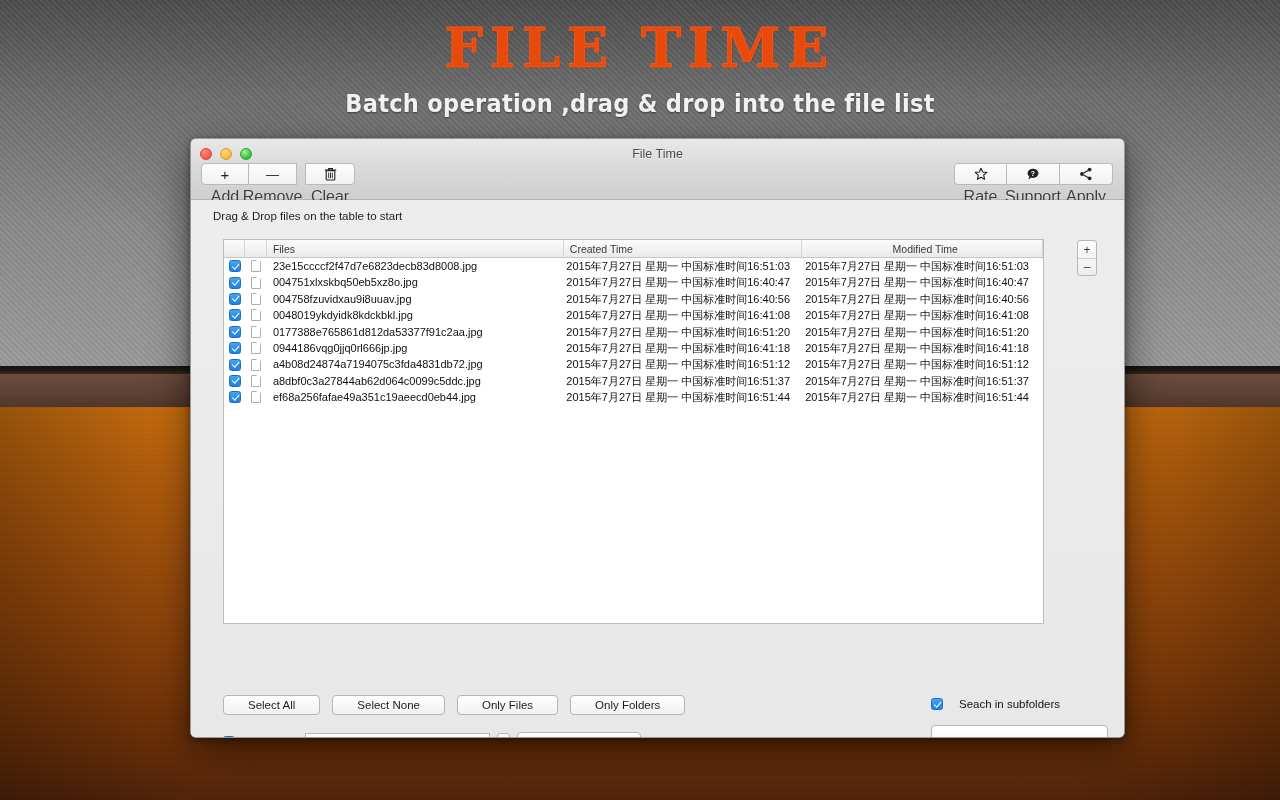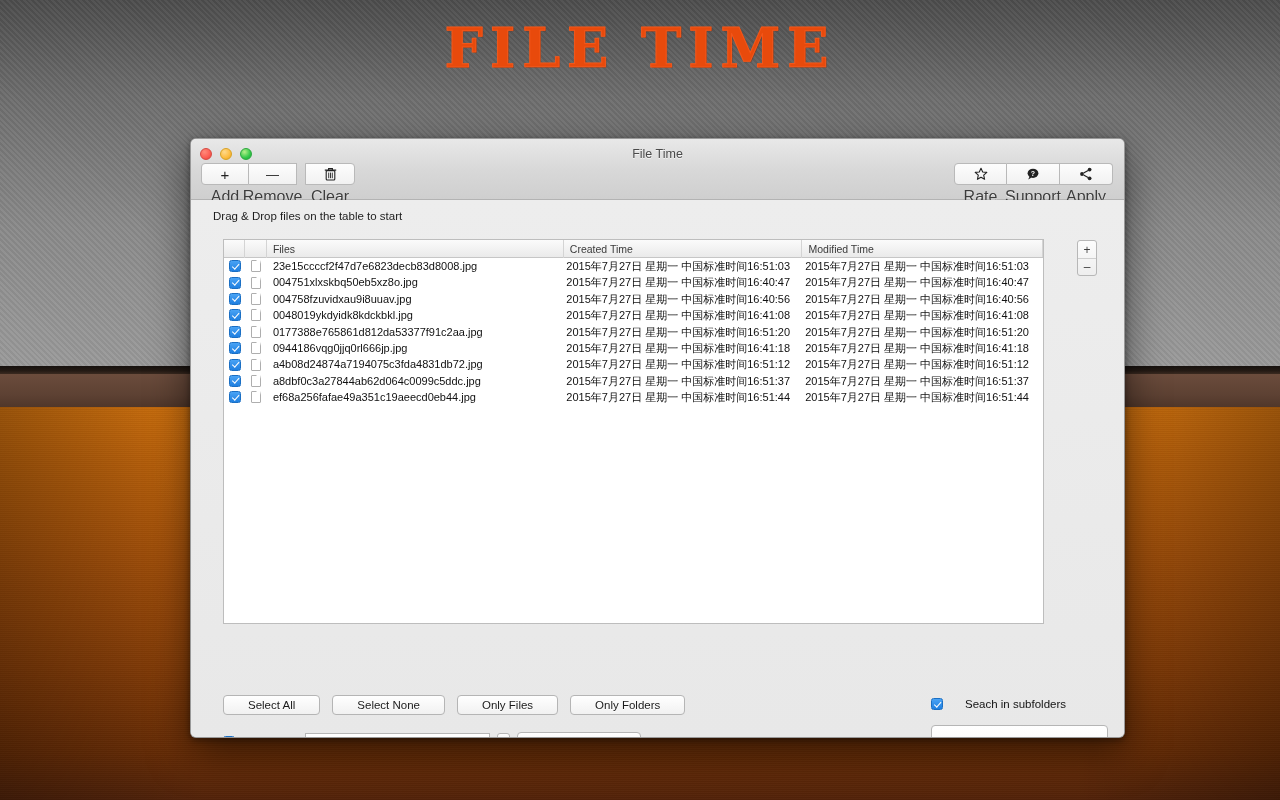--- a/index.html
+++ b/index.html
@@ -143,21 +143,21 @@
     display: flex; height: 18px;
     background: linear-gradient(180deg, #fbfbfb, #eaeaea);
     border-bottom: 1px solid #c6c6c6;
     font-size: 10.5px; color: #3a3a3a;
   }
   .th { position: relative; height: 18px; line-height: 18px; padding-left: 6px; border-right: 1px solid #d4d4d4; overflow: hidden; }
   .th.c-check { width: 22px; padding: 0; }
   .th.c-icon  { width: 22px; padding: 0; }
   .th.c-name  { width: 305px; }
   .th.c-ctime { width: 245px; }
-  .th.c-mtime { width: 246px; border-right: none; }
+  .th.c-mtime { width: 246px; border-right: none; text-align: center; }
   #thead-pad { flex: 1; border-left: 1px solid #d4d4d4; }
 
   .trow { display: flex; height: 16.4px; align-items: center; font-size: 11px; color: #111; }
   .td { height: 16.4px; line-height: 16.4px; overflow: hidden; white-space: nowrap; }
   .td.c-check { width: 22px; display: flex; align-items: center; justify-content: center; }
   .td.c-icon  { width: 22px; display: flex; align-items: center; justify-content: center; }
   .td.c-name  { width: 305px; padding-left: 6px; }
   .td.c-ctime { width: 245px; padding-left: 2px; }
   .td.c-mtime { width: 246px; padding-left: 2px; }
 
@@ -217,21 +217,21 @@
     height: 20px; min-width: 92px; padding: 0 24px;
     border: 1px solid #b5b5b5; border-radius: 4px;
     background: linear-gradient(180deg, #ffffff, #f1f1f1);
     font-size: 11.5px; color: #1a1a1a;
     display: flex; align-items: center; justify-content: center;
     text-shadow: 0 1px 0 rgba(255,255,255,.8);
   }
 
   #subfolder-row {
     position: absolute; left: 740px; top: 498px;
-    display: flex; align-items: center; gap: 22px;
+    display: flex; align-items: center; gap: 16px;
     font-size: 11.5px; color: #131313;
   }
 
   
   .date-row { position: absolute; left: 32px; display: flex; align-items: center; gap: 7px; }
   #date-row-created  { top: 532px; }
   .dr-label { font-size: 11.5px; color: #131313; width: 56px; }
   .date-field {
     width: 185px; height: 18px;
     border: 1px solid #b6b6b6; background: #fff;
@@ -270,20 +270,21 @@
 <div id="bg-root">
   <div id="bg-gray"></div>
   <div id="bg-divider"></div>
   <div id="bg-brown"></div>
   <div id="bg-orange"></div>
   <div id="bg-orange-vig"></div>
 </div>
 
 <div id="hero">
   <div id="hero-title">FILE TIME</div>
+  <div id="hero-sub">Batch operation ,drag &amp; drop into the file list</div>
 </div>
 
 <div id="app-window">
 
   <div id="titlebar">
     <div id="traffic">
       <div class="tl red"></div>
       <div class="tl yellow"></div>
       <div class="tl green"></div>
     </div>

